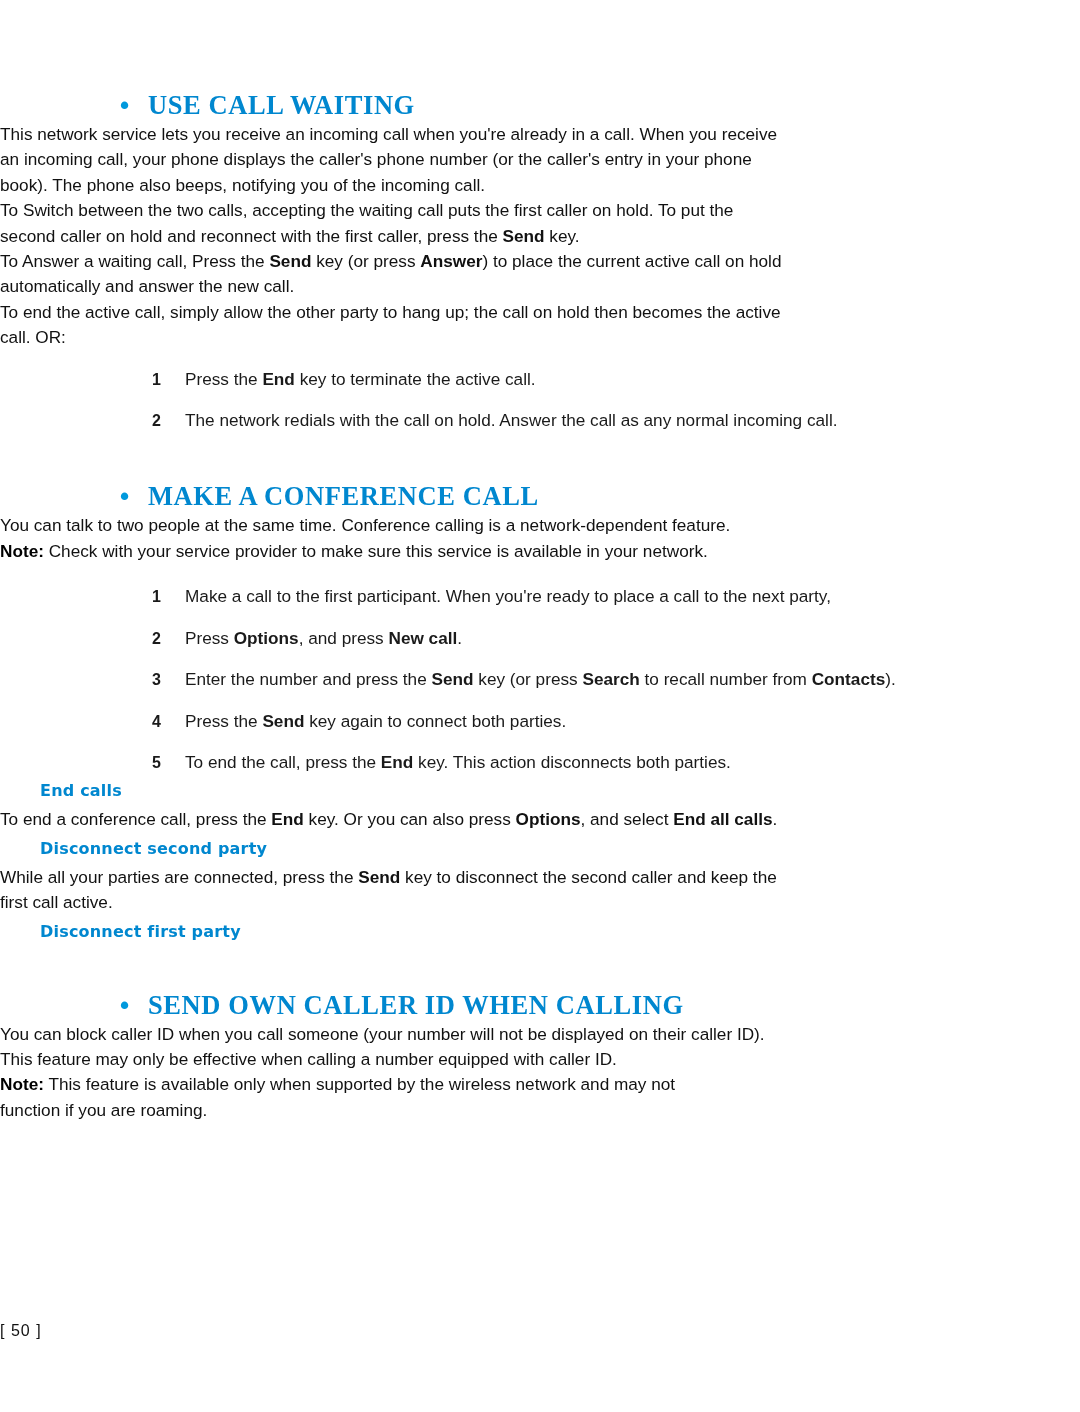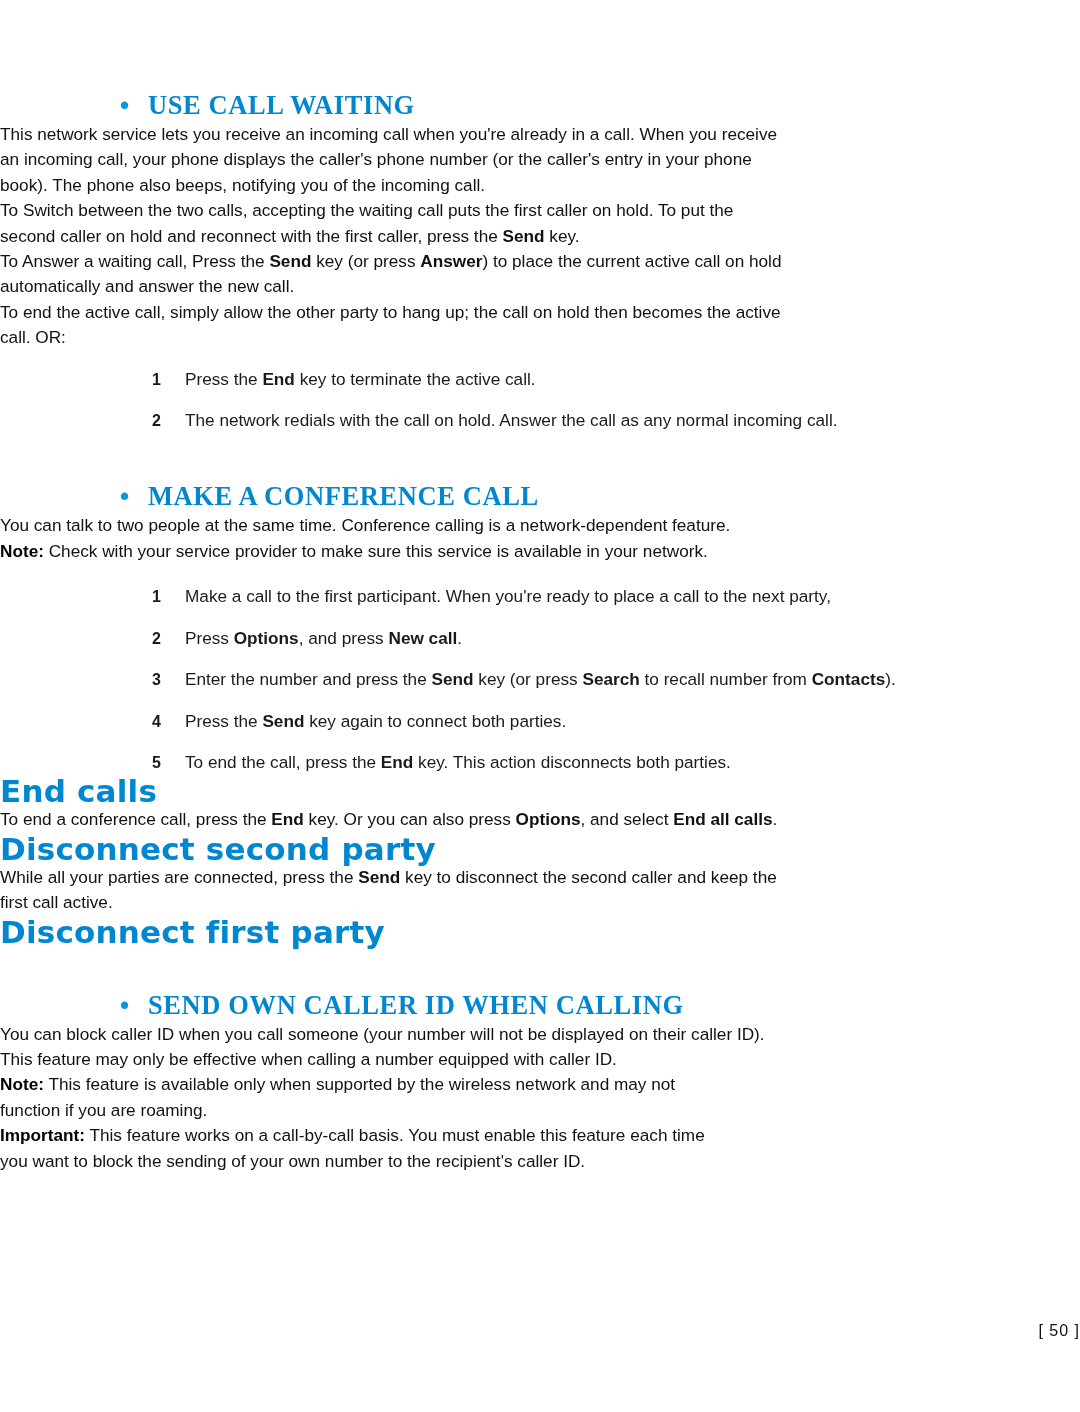--- a/index.html
+++ b/index.html
@@ -49,26 +49,27 @@
     color: #0087cf;
     font-size: 26.5px;
     letter-spacing: 0.6px;
     font-weight: bold;
     margin: 0;
     line-height: 34px;
     font-family: Liberation Serif, serif;
   }
   h2.sub-title {
     color: #0087cf;
-    font-size: 31px;
+    font-size: 16px;
     font-weight: bold;
     margin: 0;
     line-height: 32px;
     font-family: "DejaVu Sans", sans-serif;
     letter-spacing: 0.2px;
+    padding-left: 40px;
   }
 
   
   p.body {
     margin: 0;
     font-size: 17.2px;
     line-height: 25.4px;
     color: #111;
     font-family: "Liberation Sans", sans-serif;
   }
@@ -100,21 +101,21 @@
   .mt-34 { margin-top: 34px; }
   .mt-40 { margin-top: 40px; }
   .mt-46 { margin-top: 46px; }
 
   
   .footer {
     position: absolute;
     left: 0;
     top: 1322px;
     width: 1080px;
-    text-align: right;
+    text-align: left;
     font-size: 16px;
     letter-spacing: 1px;
     color: #111;
     font-family: "Liberation Sans", sans-serif;
   }
 </style>
 </head>
 <body>
 
 <div class="page">
@@ -185,18 +186,17 @@
 
     <div class="h1-row mt-40">
       <span class="bullet">•</span>
       <h1 class="section-title">SEND OWN CALLER ID WHEN CALLING</h1>
     </div>
 
     <p class="body indent-1 mt-24">You can block caller ID when you call someone (your number will not be displayed on their caller ID). This feature may only be effective when calling a number equipped with caller ID.</p>
 
     <p class="body indent-2 mt-24"><span class="note-label">Note:</span><span> This feature is available only when supported by the wireless network and may not function if you are roaming.</span></p>
 
-    <p class="body indent-2 mt-20"><span class="note-label">Important:</span><span> This feature works on a call-by-call basis. You must enable this feature each time you want to block the sending of your own number to the recipient's caller ID.</span></p>
 
   </div>
 
   <div class="footer">[ 50 ]</div>
 </div>
 
 </body></html>

